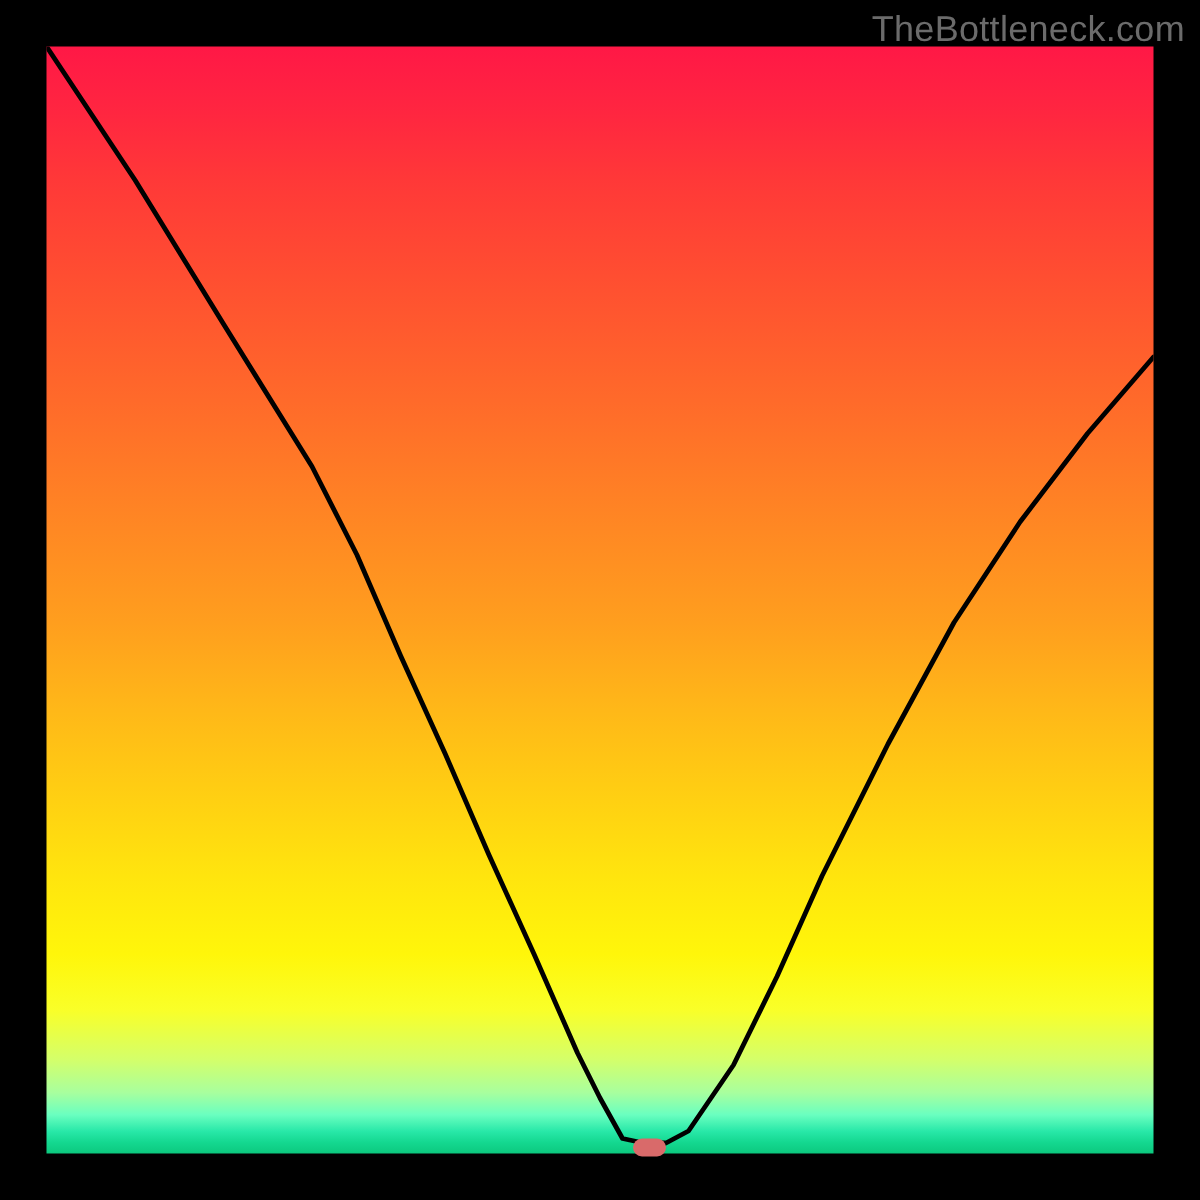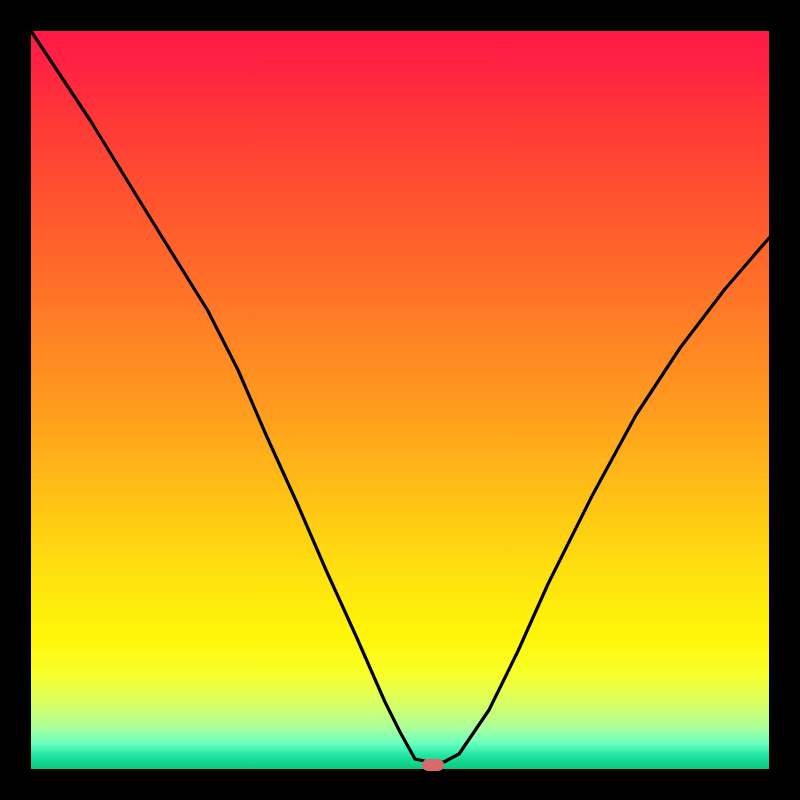--- a/index.html
+++ b/index.html
@@ -101,14 +101,15 @@
                L 605 384
                L 649 317
                L 694 258
                L 738 207" fill="none" stroke="#000" stroke-width="3.2" stroke-linecap="round" stroke-linejoin="round"></path>
     </svg>
 
     <div class="marker" style="left:54.5%;top:99.4%;"></div>
 
   </div>
 
+  <div class="watermark">TheBottleneck.com</div>
 
 </div>
 
 </body></html>

